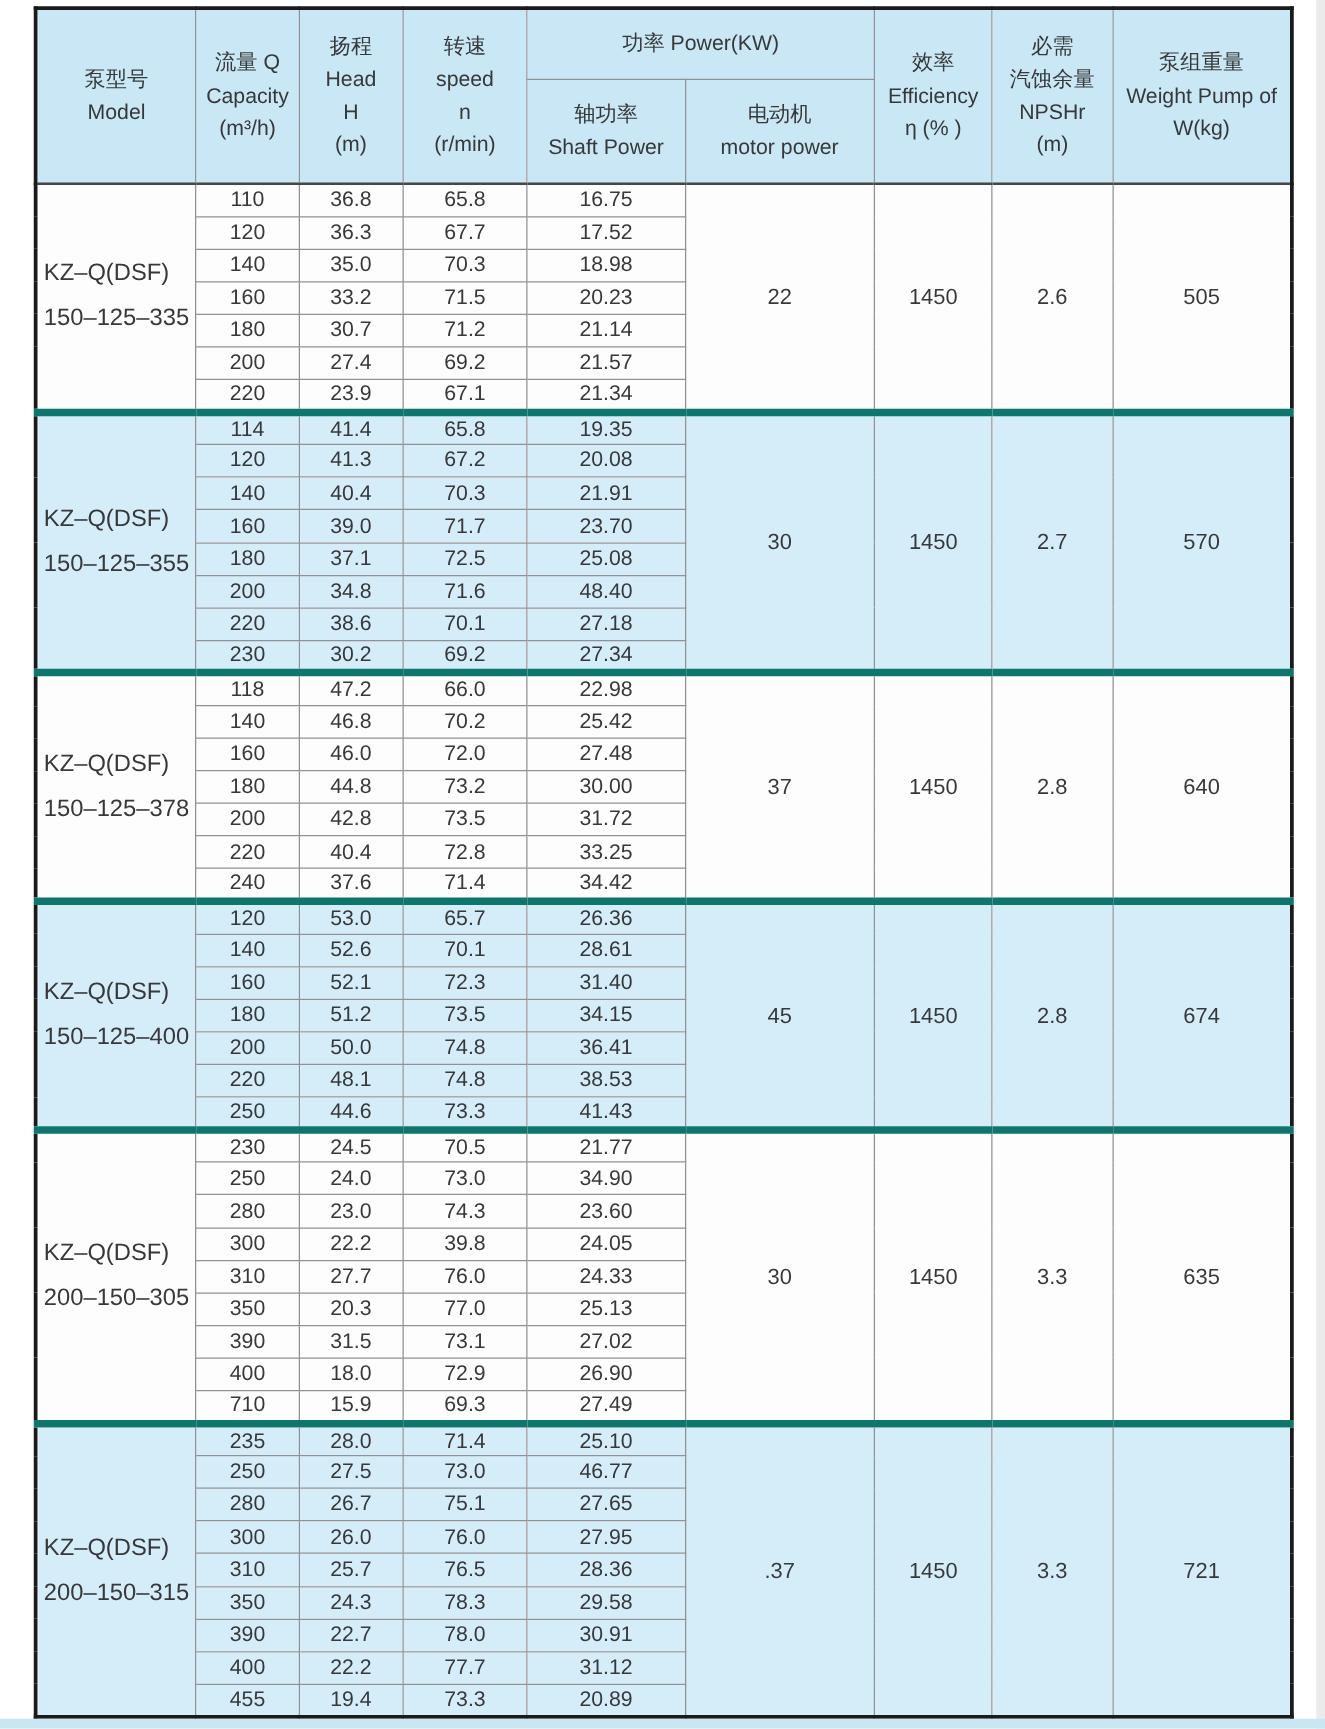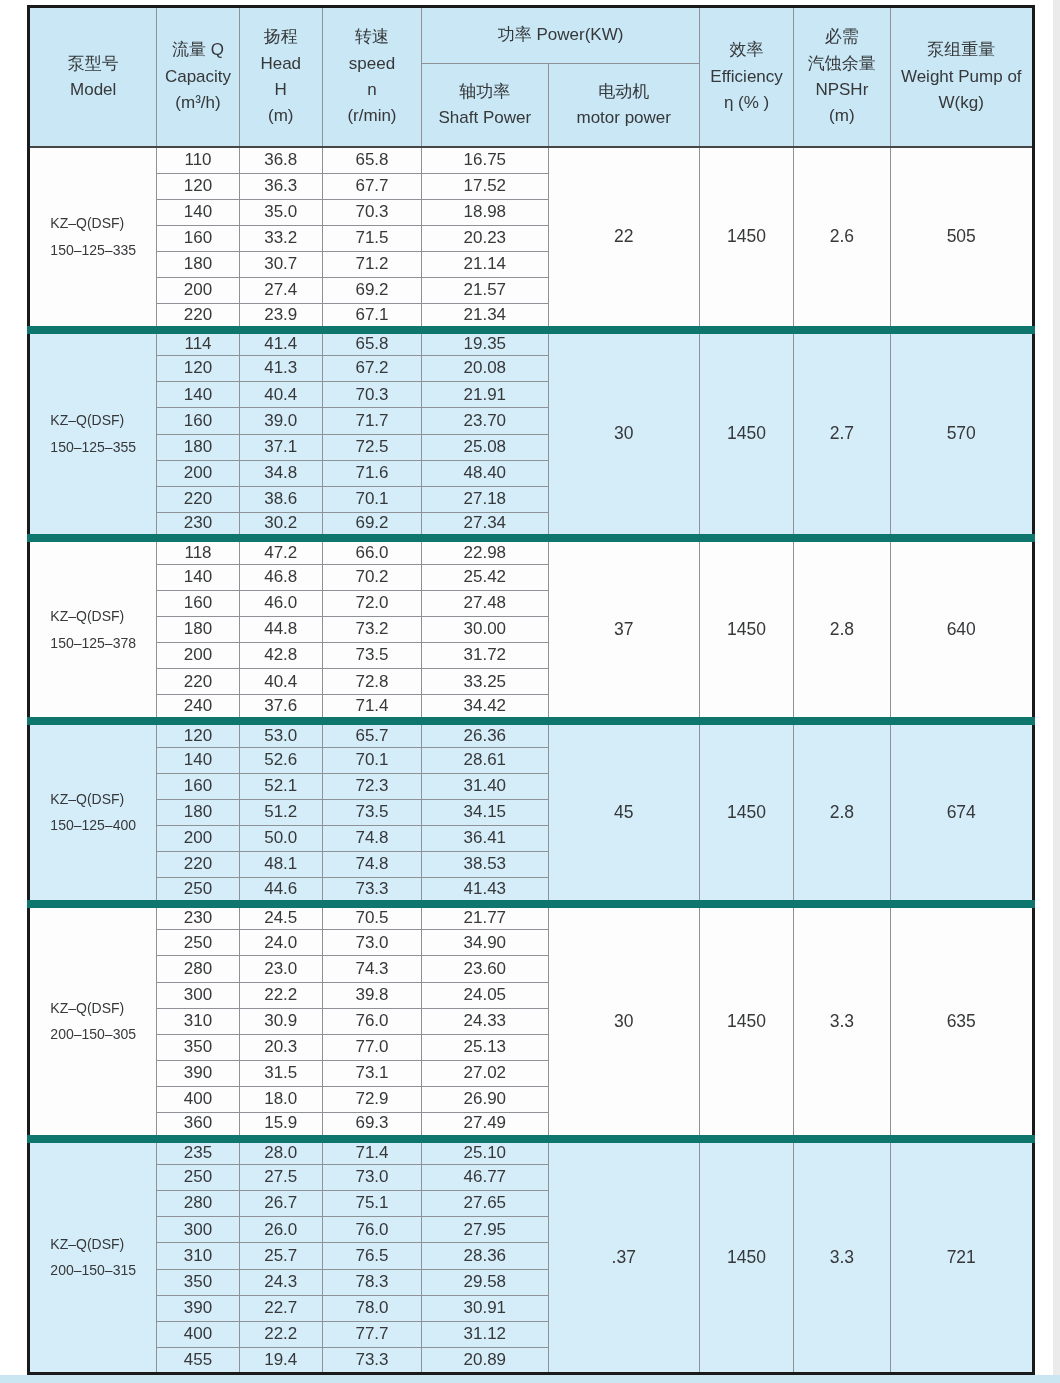--- a/index.html
+++ b/index.html
@@ -61,23 +61,23 @@
   thead tr.hrow2 th,
   thead tr.hrow1 th[rowspan] { border-bottom: 2px solid #474747; }
 
   .pre { white-space: pre-line; }
 
   tbody tr { height: 26.1px; }
   tbody td { line-height: 1.1; }
 
   tr.band-white td { background: #fdfdfd; }
   tr.band-blue  td { background: #d5edf9; }
-  tr.group-start td { border-top: 8px solid #0f766e; }
-
-  td.model-cell { font-size: 14px; }
+  tr.group-start td { border-top: 6px solid #0f766e; }
+
+  td.model-cell { font-size: 19px; }
   td.model-cell .model-text {
     display: inline-block;
     text-align: left;
     white-space: pre-line;
     line-height: 1.9;
   }
   td.motor-power-cell, td.efficiency-cell, td.npshr-cell, td.weight-cell { font-size: 17.5px; }
 </style>
 </head>
 <body>
@@ -355,21 +355,21 @@
             <td class="shaft-power-cell">23.60</td>
           </tr>
           <tr class="band-white">
             <td class="capacity-cell">300</td>
             <td class="head-cell">22.2</td>
             <td class="speed-cell">39.8</td>
             <td class="shaft-power-cell">24.05</td>
           </tr>
           <tr class="band-white">
             <td class="capacity-cell">310</td>
-            <td class="head-cell">30.9</td>
+            <td class="head-cell">27.7</td>
             <td class="speed-cell">76.0</td>
             <td class="shaft-power-cell">24.33</td>
           </tr>
           <tr class="band-white">
             <td class="capacity-cell">350</td>
             <td class="head-cell">20.3</td>
             <td class="speed-cell">77.0</td>
             <td class="shaft-power-cell">25.13</td>
           </tr>
           <tr class="band-white">
@@ -378,21 +378,21 @@
             <td class="speed-cell">73.1</td>
             <td class="shaft-power-cell">27.02</td>
           </tr>
           <tr class="band-white">
             <td class="capacity-cell">400</td>
             <td class="head-cell">18.0</td>
             <td class="speed-cell">72.9</td>
             <td class="shaft-power-cell">26.90</td>
           </tr>
           <tr class="band-white">
-            <td class="capacity-cell">360</td>
+            <td class="capacity-cell">710</td>
             <td class="head-cell">15.9</td>
             <td class="speed-cell">69.3</td>
             <td class="shaft-power-cell">27.49</td>
           </tr>
           <tr class="band-blue group-start">
             <td class="model-cell" rowspan="9"><span class="model-text">KZ–Q(DSF)
 200–150–315</span></td>
             <td class="capacity-cell">235</td>
             <td class="head-cell">28.0</td>
             <td class="speed-cell">71.4</td>

